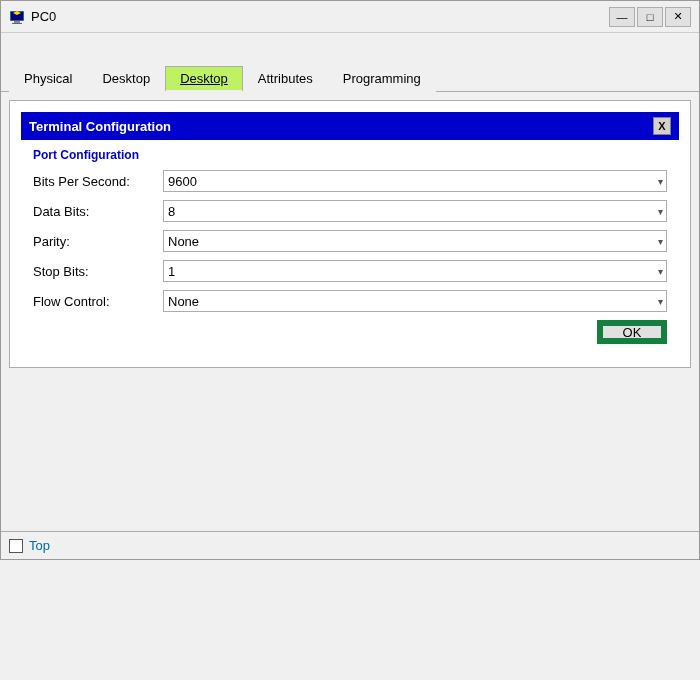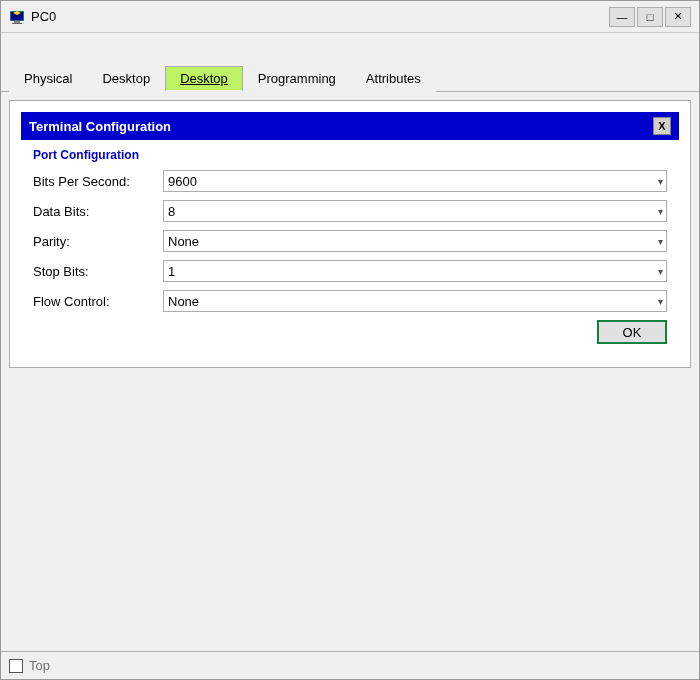--- a/index.html
+++ b/index.html
@@ -6,21 +6,21 @@
     body {
       font-family: 'Segoe UI', Tahoma, Arial, sans-serif;
       font-size: 13px;
       background: #f0f0f0;
       width: 700px;
       height: 680px;
       overflow: hidden;
     }
     .window {
       width: 700px;
-      height: 680px;
+      height: 560px;
       background: #f0f0f0;
       border: 1px solid #999;
       display: flex;
       flex-direction: column;
     }
     .title-bar {
       background: #f0f0f0;
       height: 32px;
       display: flex;
       align-items: center;
@@ -171,21 +171,21 @@
     }
     .ok-row {
       display: flex;
       justify-content: flex-end;
       margin-top: 4px;
     }
     .ok-btn {
       width: 70px;
       height: 24px;
       background: #e1e1e1;
-      border: 2px solid #15803d;
+      border: 6px solid #15803d;
       font-size: 13px;
       cursor: pointer;
       display: flex;
       align-items: center;
       justify-content: center;
     }
     
     .status-bar {
       height: 28px;
       border-top: 1px solid #adadad;
@@ -198,21 +198,21 @@
     .status-checkbox {
       width: 14px;
       height: 14px;
       border: 1px solid #555;
       background: #fff;
       display: inline-block;
       cursor: pointer;
     }
     .status-label {
       font-size: 13px;
-      color: #737373;
+      color: #0369a1;
     }
   </style>
 </head>
 <body>
 
 <div class="window">
 
   <div class="title-bar">
     <div class="title-bar-icon">
       <svg viewBox="0 0 16 16" xmlns="http://www.w3.org/2000/svg">
@@ -228,22 +228,22 @@
       <button class="title-btn">—</button>
       <button class="title-btn">□</button>
       <button class="title-btn close">✕</button>
     </div>
   </div>
 
   <div class="tab-bar">
     <div class="tab">Physical</div>
     <div class="tab">Desktop</div>
     <div class="tab active" style="border-bottom: 2px solid #f0f0f0; text-decoration: underline;">Desktop</div>
+    <div class="tab">Attributes</div>
     <div class="tab">Programming</div>
-    <div class="tab">Attributes</div>
   </div>
 
   <div class="content-area">
     <div class="panel">
       <div class="panel-header">
         <span>Terminal Configuration</span>
         <div class="panel-close-btn">X</div>
       </div>
       <div class="panel-body">
         <div class="section-title">Port Configuration</div>

